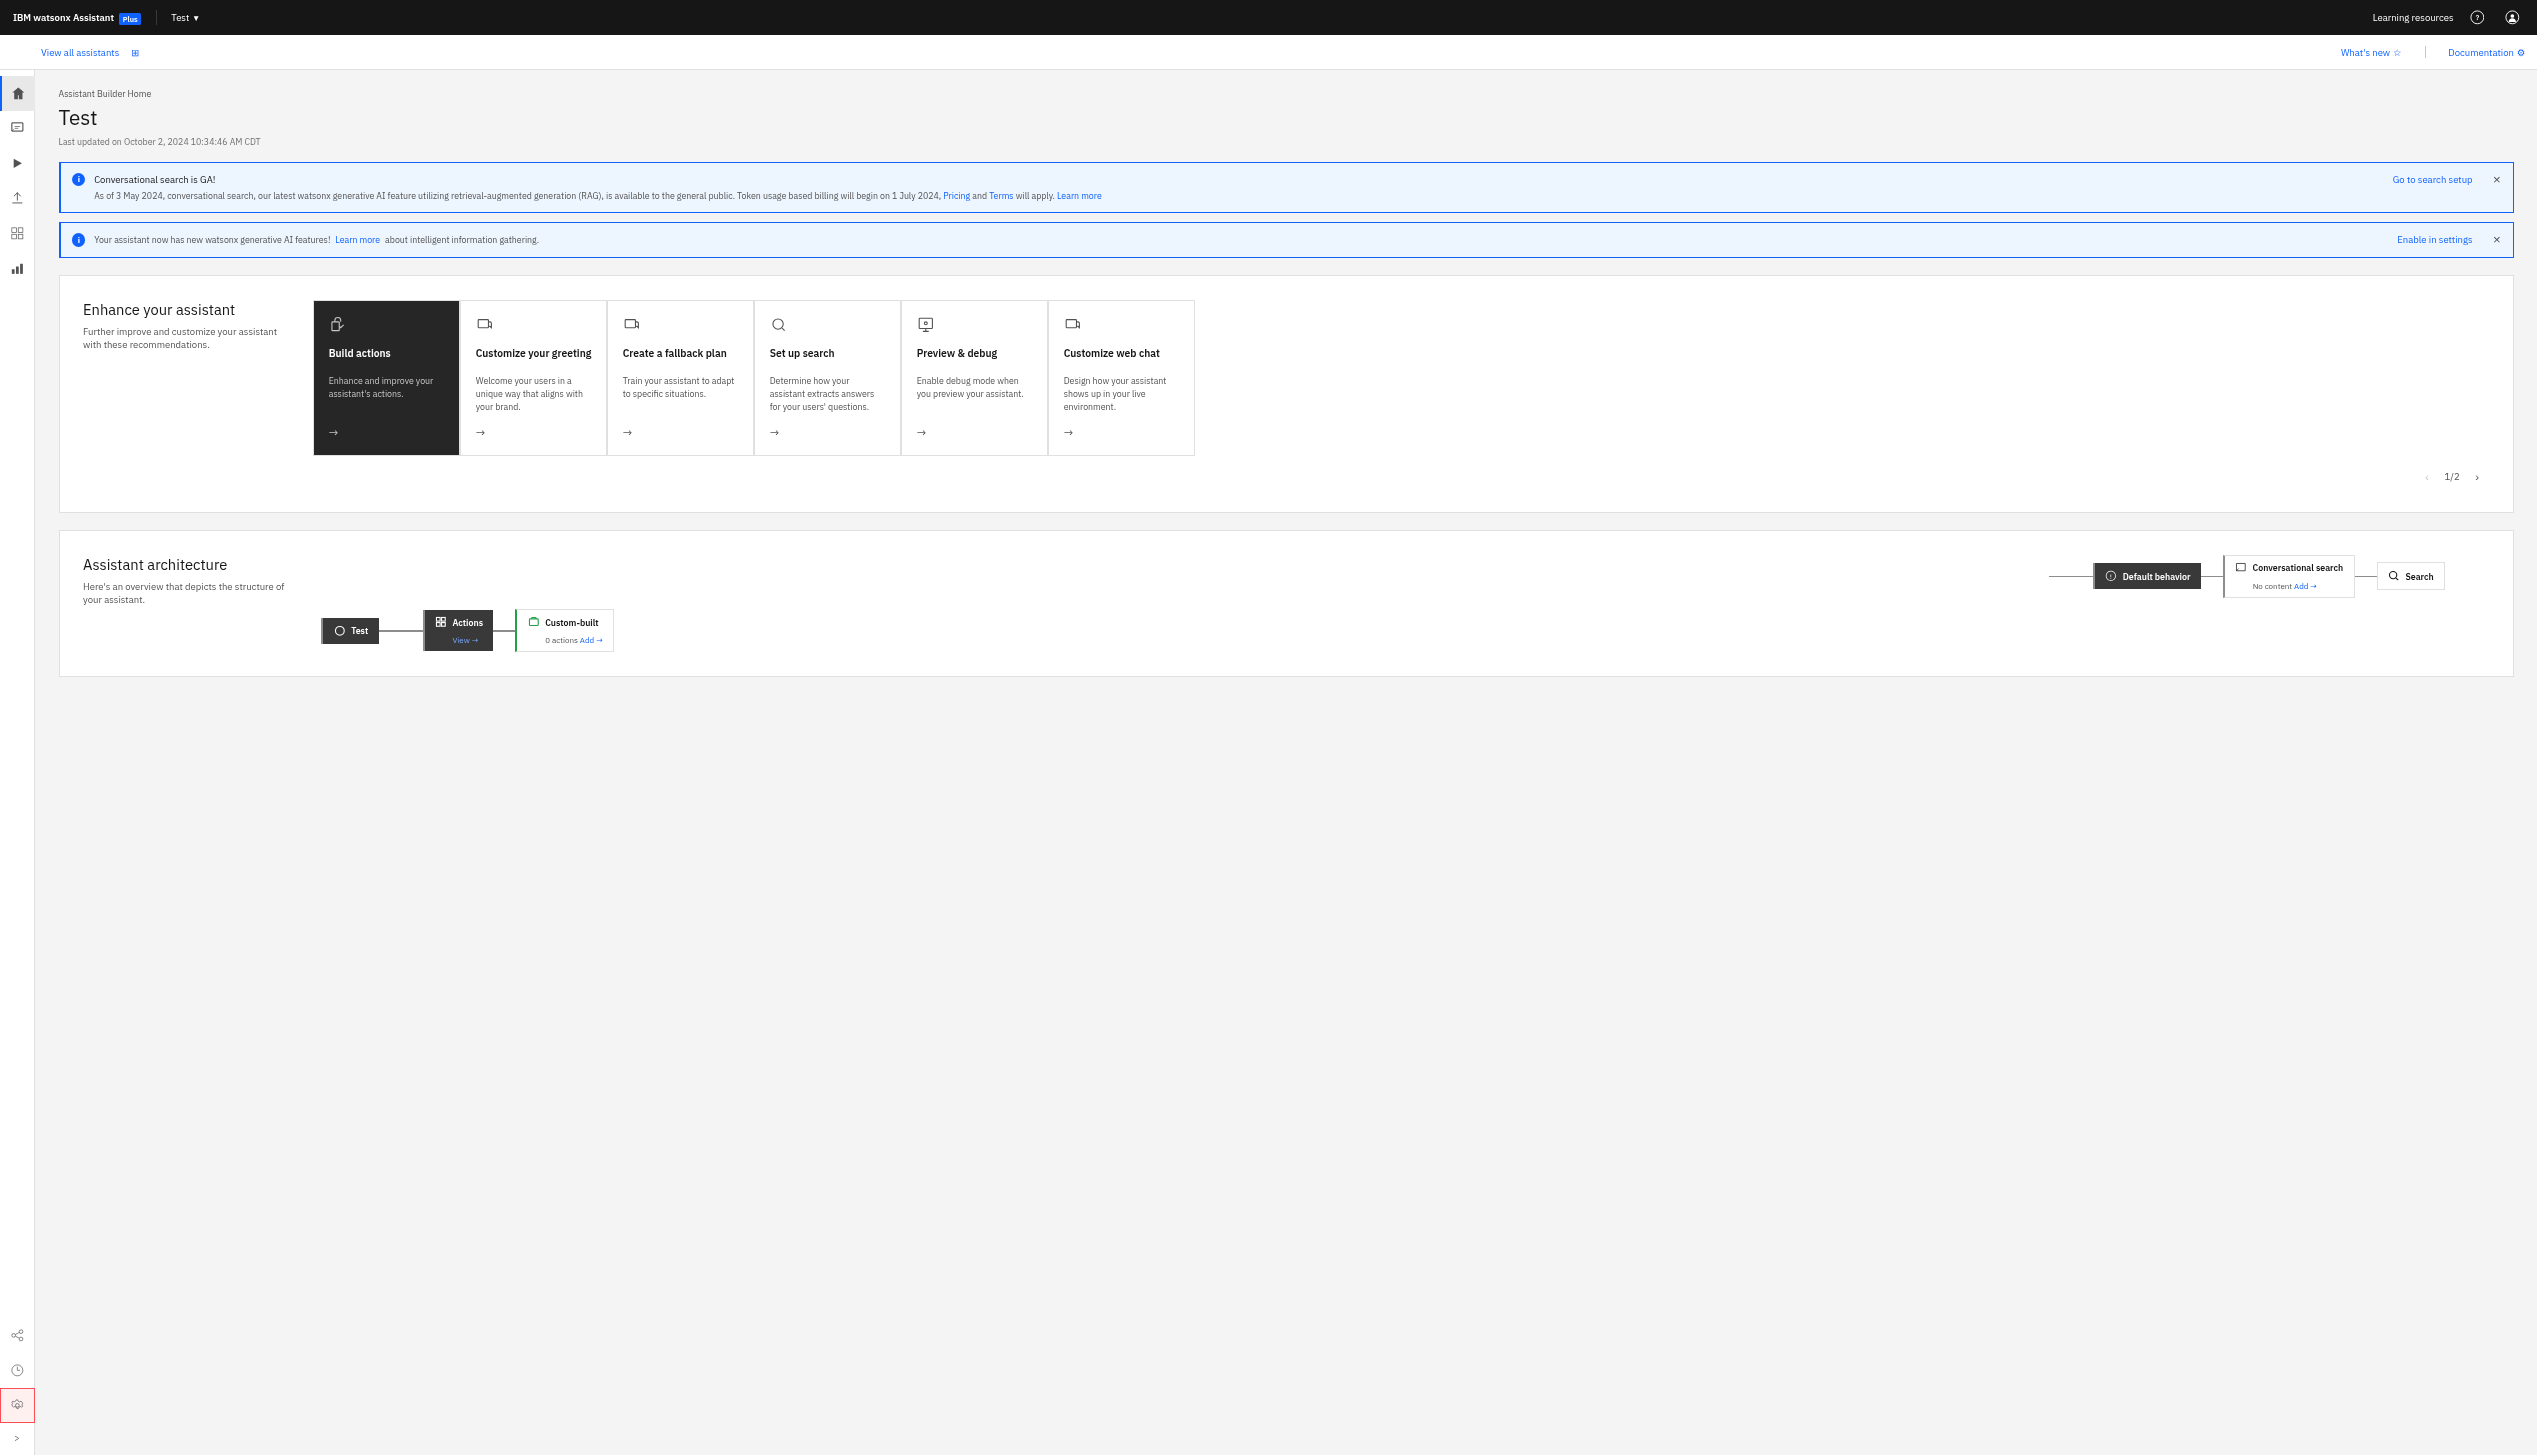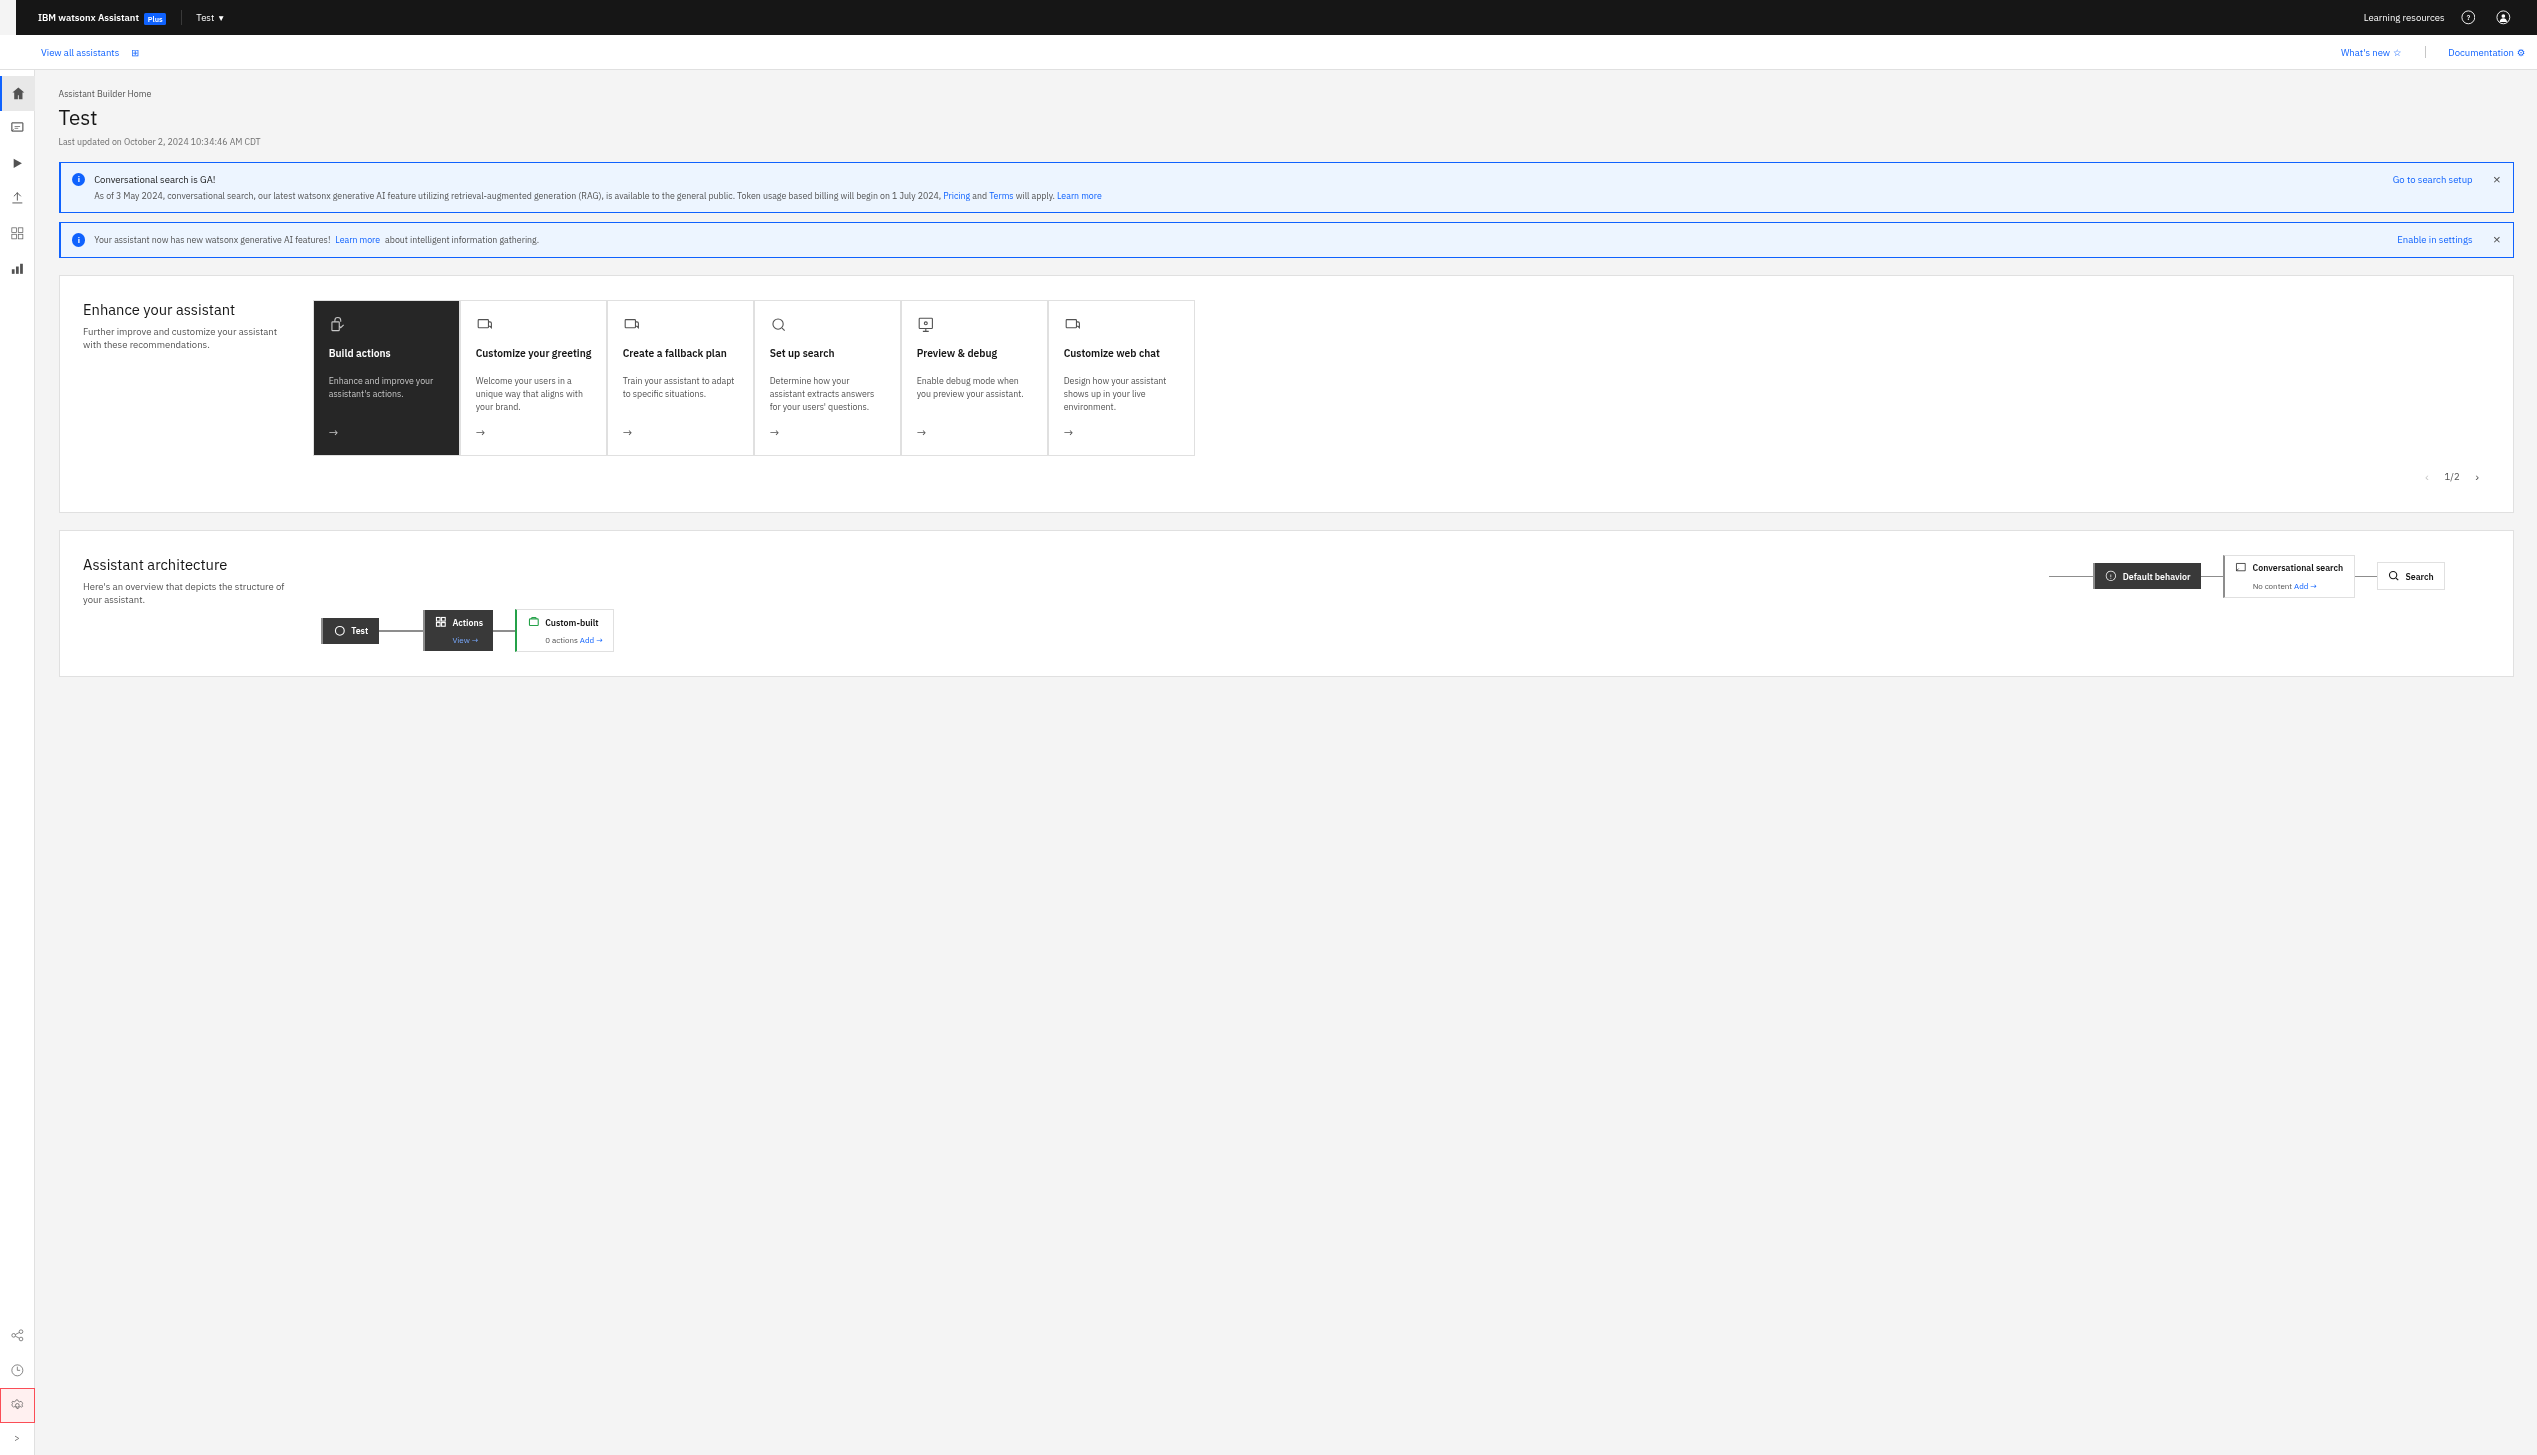--- a/index.html
+++ b/index.html
@@ -5,24 +5,24 @@
     * { box-sizing: border-box; margin: 0; padding: 0; }
     body { font-family: 'IBM Plex Sans', Arial, sans-serif; background: #f4f4f4; color: #161616; font-size: 10.3px; overflow: hidden; height: 100vh; }
 
     
     .top-nav {
       background: #161616;
       color: #fff;
       height: 35px;
       display: flex;
       align-items: center;
-      padding: 0 22px;
+      padding: 0 13px;
       justify-content: space-between;
       position: fixed;
-      top: 0; left: 16px; right: 0;
+      top: 0; left: 0; right: 0;
       z-index: 1000;
     }
     .top-nav-left {
       display: flex;
       align-items: center;
       gap: 5.9px;
     }
     .top-nav-logo {
       font-size: 9.5px;
       font-weight: 400;

